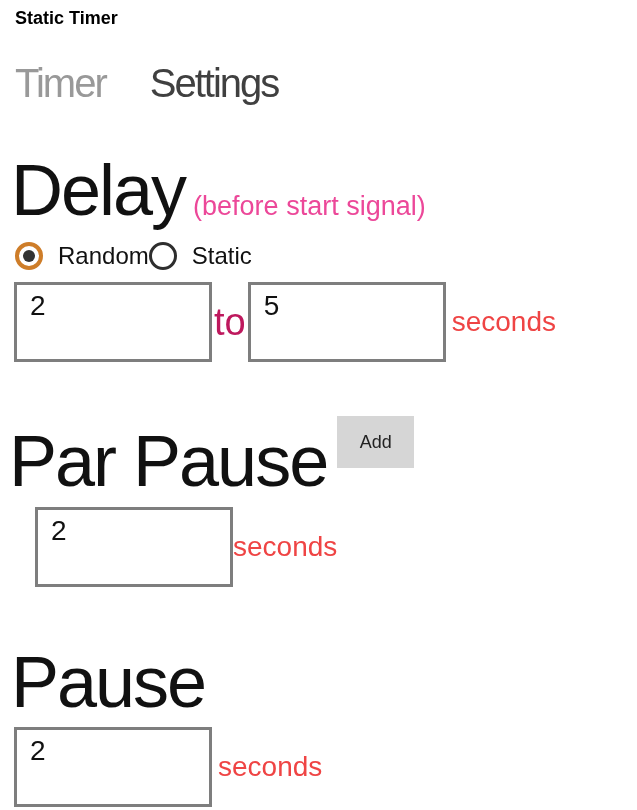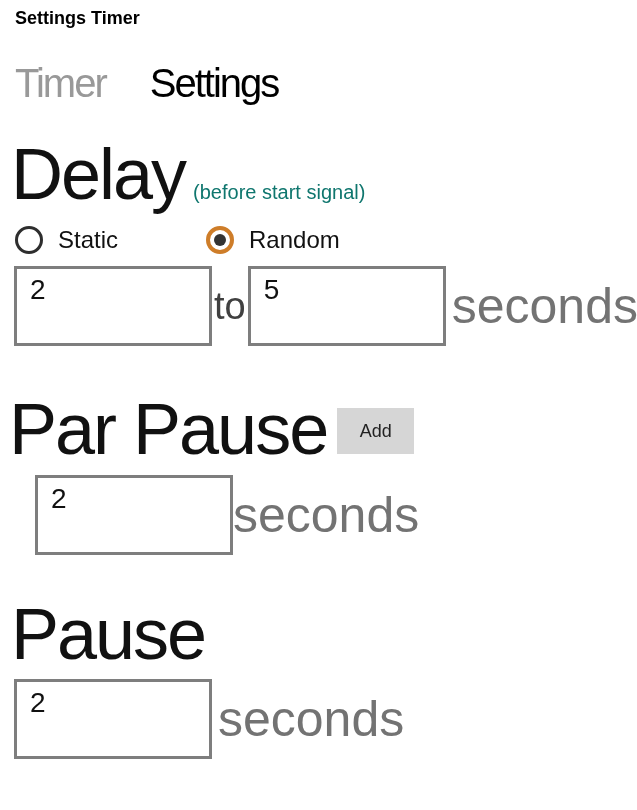--- a/index.html
+++ b/index.html
@@ -23,42 +23,43 @@
     display: flex;
     gap: 44px;
     margin: 30px 0 0 15px;
     font-size: 40px;
     font-weight: 300;
     letter-spacing: -2px;
     line-height: 1.2;
   }
   .pivot .tab { cursor: pointer; }
   .tab-inactive { color: #999999; }
-  .tab-active { color: #000000; }
+  .tab-active { color: #404040; }
 
   .section-heading {
     font-size: 72px;
     font-weight: 200;
     letter-spacing: -2px;
     line-height: 1.2;
     color: #111111;
     white-space: nowrap;
+    margin-top: 16px;
   }
 
   .heading-row {
     display: flex;
     align-items: baseline;
     margin-left: 11px;
   }
   .heading-row.delay { margin-top: 24px; }
   .heading-row.pause { margin-top: 36px; align-items: flex-end; }
 
   .subtitle {
-    font-size: 20px;
-    color: #0f766e;
+    font-size: 27px;
+    color: #ec4899;
     margin-left: 8px;
     letter-spacing: 0;
   }
 
   .radio-row {
     display: flex;
     align-items: center;
     margin: 8px 0 0 15px;
     height: 30px;
   }
@@ -109,78 +110,78 @@
     border: 3px solid #7e7e7e;
     background: #ffffff;
     font-family: "Liberation Sans", sans-serif;
     font-size: 28px;
     color: #111111;
     padding: 8px 0 40px 13px;
     outline: none;
     border-radius: 0;
   }
   .unit-text {
-    font-size: 50px;
-    color: #737373;
+    font-size: 28px;
+    color: #ef4444;
     white-space: nowrap;
   }
   .to-text {
     font-size: 38px;
-    color: #404040;
+    color: #be185d;
     margin: 0 2px;
   }
   .unit-after { margin-left: 6px; }
 
   .heading-row.par {
     margin-top: 40px;
     margin-left: 9px;
     align-items: flex-start;
   }
   .add-button {
     margin-left: 10px;
-    margin-top: 22px;
-    width: 77px; height: 46px;
+    margin-top: 14px;
+    width: 77px; height: 52px;
     background: #d6d6d6;
     border: none;
     font-family: "Liberation Sans", sans-serif;
     font-size: 18px;
     color: #222222;
     display: flex;
     align-items: center;
     justify-content: center;
     cursor: pointer;
     letter-spacing: 0;
   }
 </style>
 </head>
 <body>
 
-<div class="app-title">Settings Timer</div>
+<div class="app-title">Static Timer</div>
 
 <div class="pivot">
   <div class="tab tab-inactive">Timer</div>
   <div class="tab tab-active">Settings</div>
 </div>
 
 <div class="heading-row delay">
   <div class="section-heading">Delay</div>
   <div class="subtitle">(before start signal)</div>
 </div>
 
 <div class="radio-row">
-  <div class="radio-option first">
-    <span class="radio-outer radio-unchecked"></span>
-    <span class="radio-label">Static</span>
-  </div>
   <div class="radio-option">
     <span class="radio-outer radio-checked">
       <span class="radio-dot"></span>
     </span>
     <span class="radio-label">Random</span>
   </div>
+  <div class="radio-option first">
+    <span class="radio-outer radio-unchecked"></span>
+    <span class="radio-label">Static</span>
+  </div>
 </div>
 
 <div class="input-row delay-inputs">
   <input class="num-box" type="text" value="2" style="">
   <span class="to-text">to</span>
   <input class="num-box" type="text" value="5" style="">
   <span class="unit-text unit-after">seconds</span>
 </div>
 
 <div class="heading-row par">

